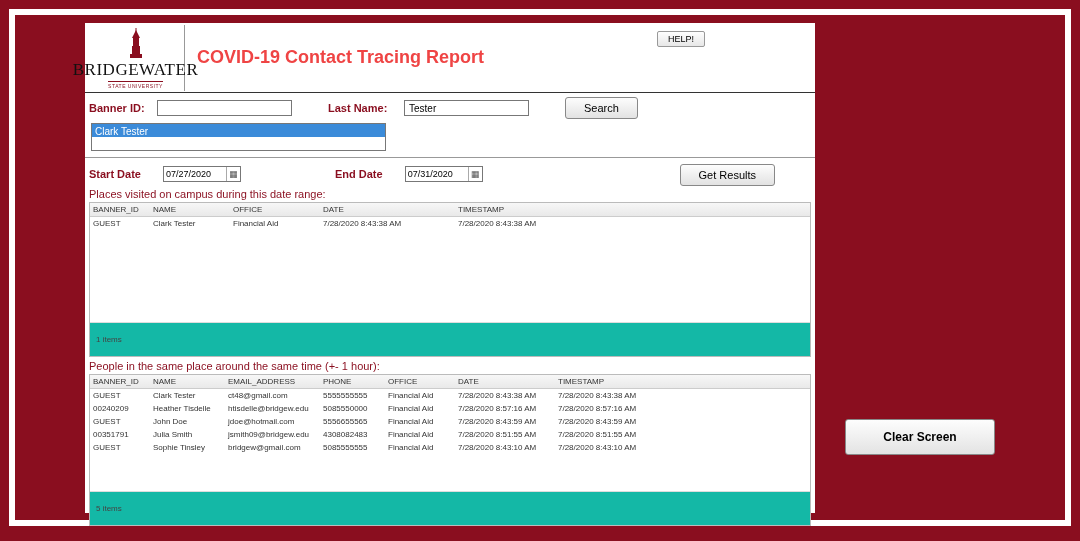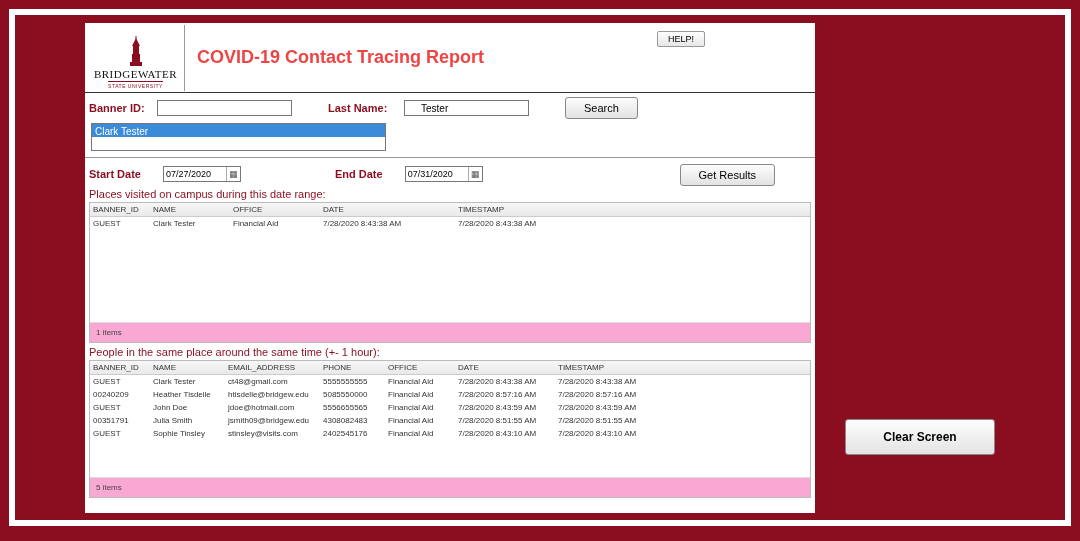--- a/index.html
+++ b/index.html
@@ -54,21 +54,21 @@
     margin-left: 2px;
   }
   .logo-tower {
     width: 22px;
     height: 30px;
     position: relative;
     margin-bottom: 2px;
   }
   .logo-text-main {
     font-family: Georgia, 'Times New Roman', serif;
-    font-size: 11px;
+    font-size: 17px;
     letter-spacing: 0.5px;
     color: #111;
     font-weight: 500;
     text-align: right;
   }
   .logo-text-sub {
     font-size: 5px;
     color: #8a0e1f;
     letter-spacing: 0.5px;
     border-top: 1px solid #8a0e1f;
@@ -113,21 +113,21 @@
   .label {
     color: #8a0e1f;
     font-size: 11px;
     font-weight: bold;
   }
   .lbl-banner { width: 62px; }
   .lbl-lastname { width: 70px; margin-left: 30px;}
   .text-input {
     border: 1px solid #777;
     height: 16px;
-    padding: 1px 16px;
+    padding: 1px 4px;
     font-size: 10px;
   }
   .inp-banner { width: 135px; }
   .inp-lastname { width: 125px; margin-right: 30px;}
   .btn3d {
     background: linear-gradient(#fdfdfd,#e2e2e2);
     border: 1px solid #888;
     border-radius: 3px;
     padding: 4px 18px;
     font-size: 11px;
@@ -208,23 +208,23 @@
     white-space: nowrap;
     overflow: hidden;
   }
   .grid-body { font-size: 8px; color: #333; }
   .grid-row { display: flex; }
   .g1 .c1{width:60px} .g1 .c2{width:80px} .g1 .c3{width:90px} .g1 .c4{width:135px} .g1 .c5{width:135px}
   .grid1-shell { height: 105px; }
   .items-footer {
     font-size: 8px;
     color: #444;
-    padding: 5px 6px;
+    padding: 12px 6px;
     border-top: 1px solid #ddd;
-    background: #f9a8d4;
+    background: #14b8a6;
   }
   .g2 .c1{width:60px} .g2 .c2{width:75px} .g2 .c3{width:95px} .g2 .c4{width:65px} .g2 .c5{width:70px} .g2 .c6{width:100px} .g2 .c7{width:100px}
   .grid2-shell { height: 102px; }
   .clear-screen-btn {
     position: absolute;
     right: 70px;
     top: 404px;
     width: 150px;
     height: 36px;
     background: linear-gradient(#fdfdfd,#e3e3e3);
@@ -354,22 +354,22 @@
               <div class="c2">Julia Smith</div>
               <div class="c3">jsmith09@bridgew.edu</div>
               <div class="c4">4308082483</div>
               <div class="c5">Financial Aid</div>
               <div class="c6">7/28/2020 8:51:55 AM</div>
               <div class="c7">7/28/2020 8:51:55 AM</div>
             </div>
             <div class="grid-row">
               <div class="c1">GUEST</div>
               <div class="c2">Sophie Tinsley</div>
-              <div class="c3">stinsley@visits.com</div>
-              <div class="c4">2402545176</div>
+              <div class="c3">bridgew@gmail.com</div>
+              <div class="c4">5085555555</div>
               <div class="c5">Financial Aid</div>
               <div class="c6">7/28/2020 8:43:10 AM</div>
               <div class="c7">7/28/2020 8:43:10 AM</div>
             </div>
           </div>
         <div class="items-footer">5 items</div>
       </div>
 
     </div>
 

